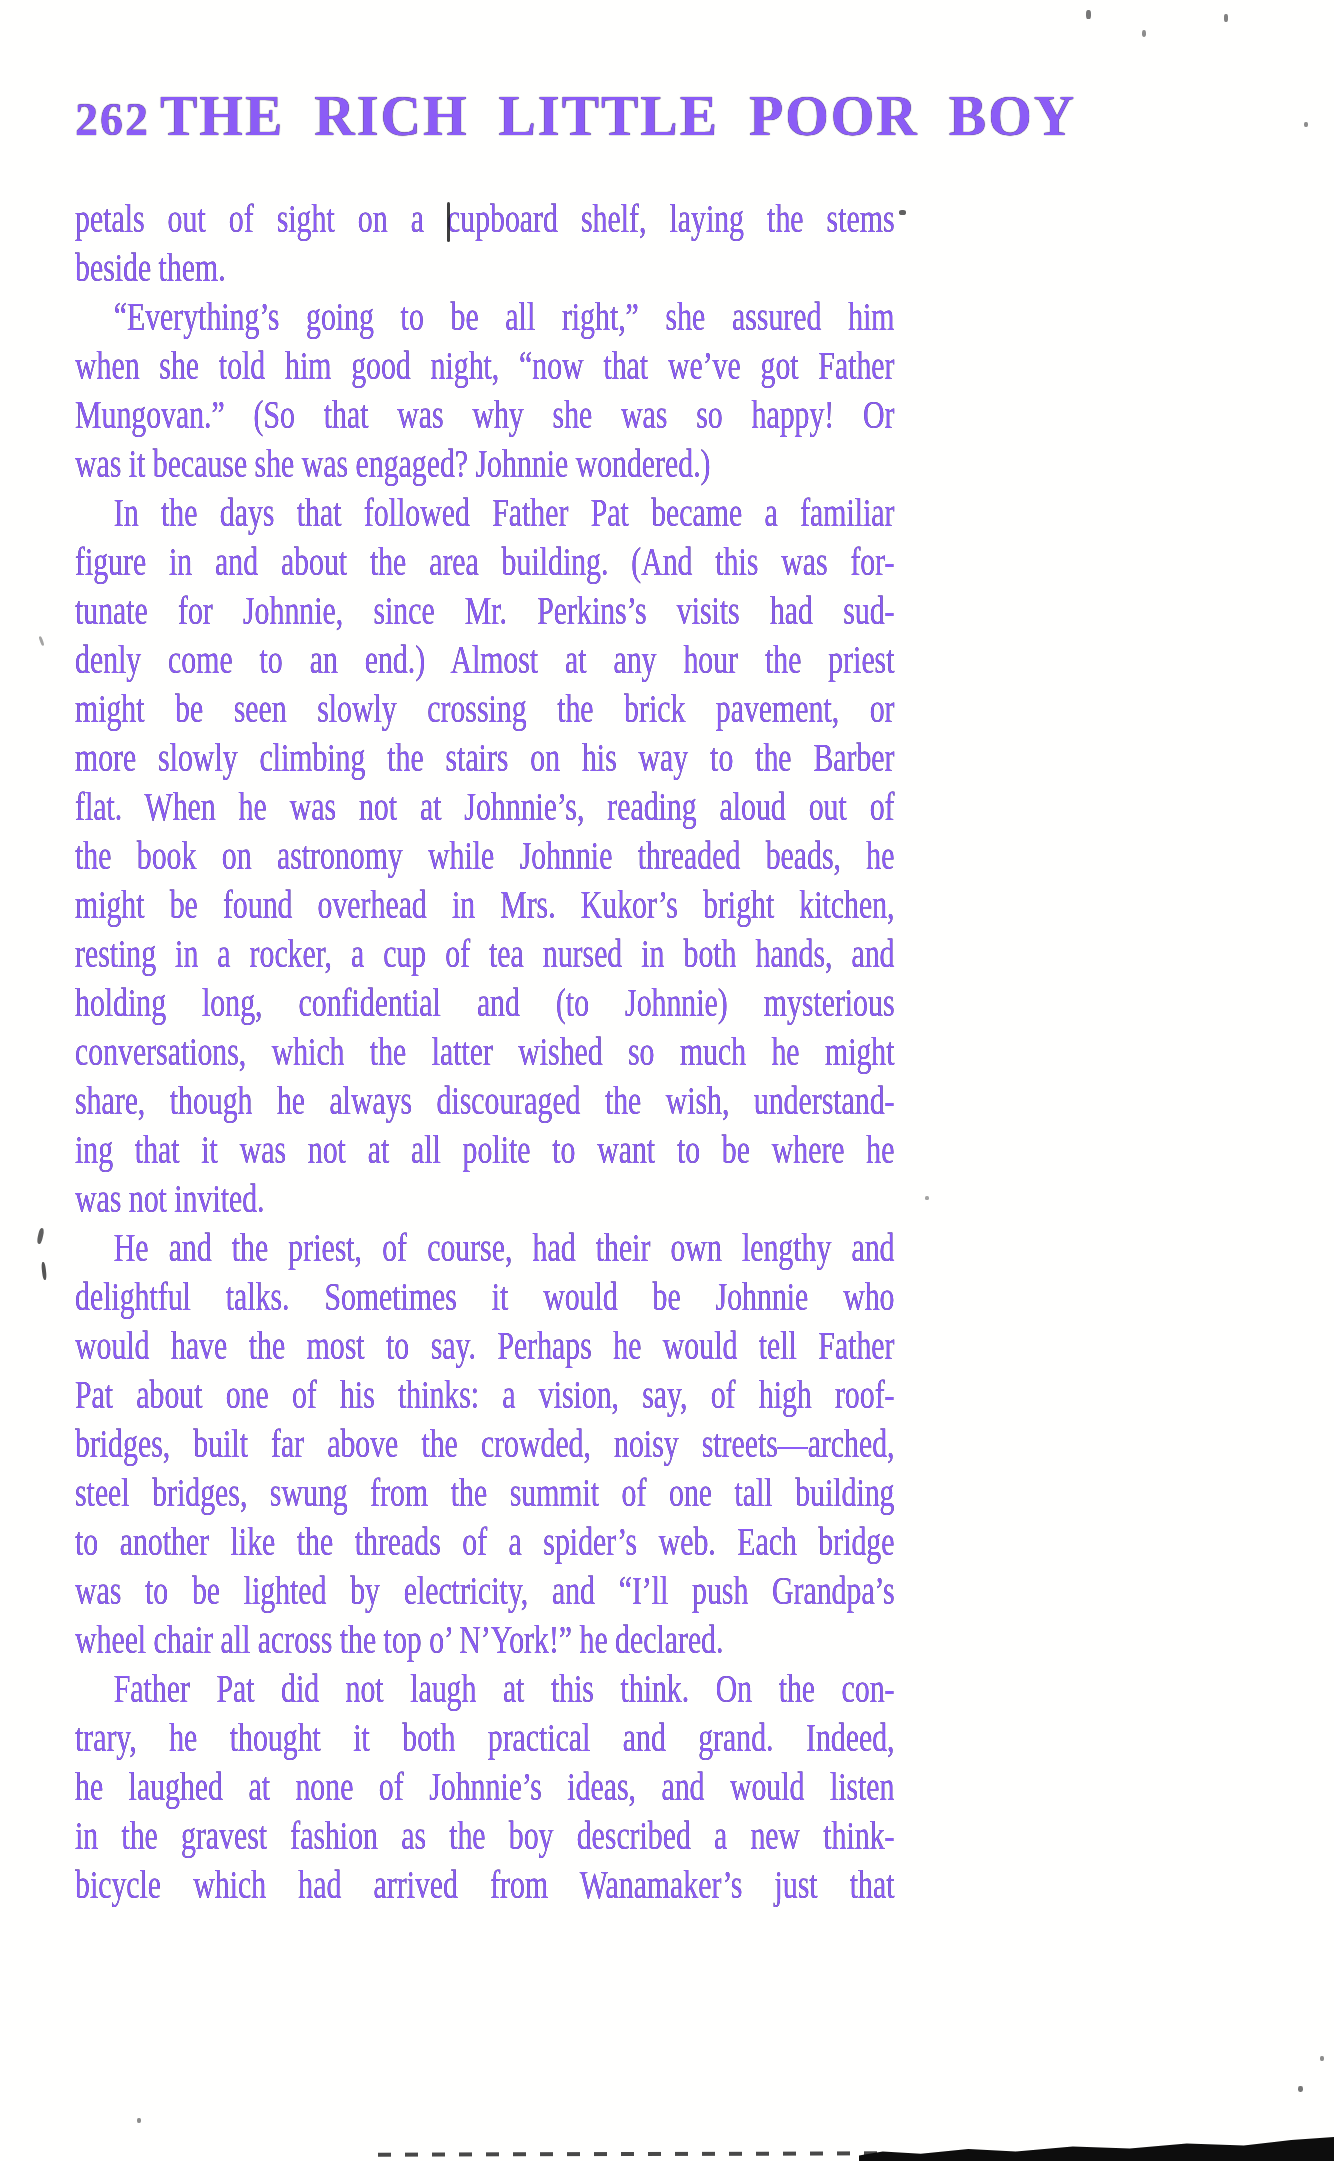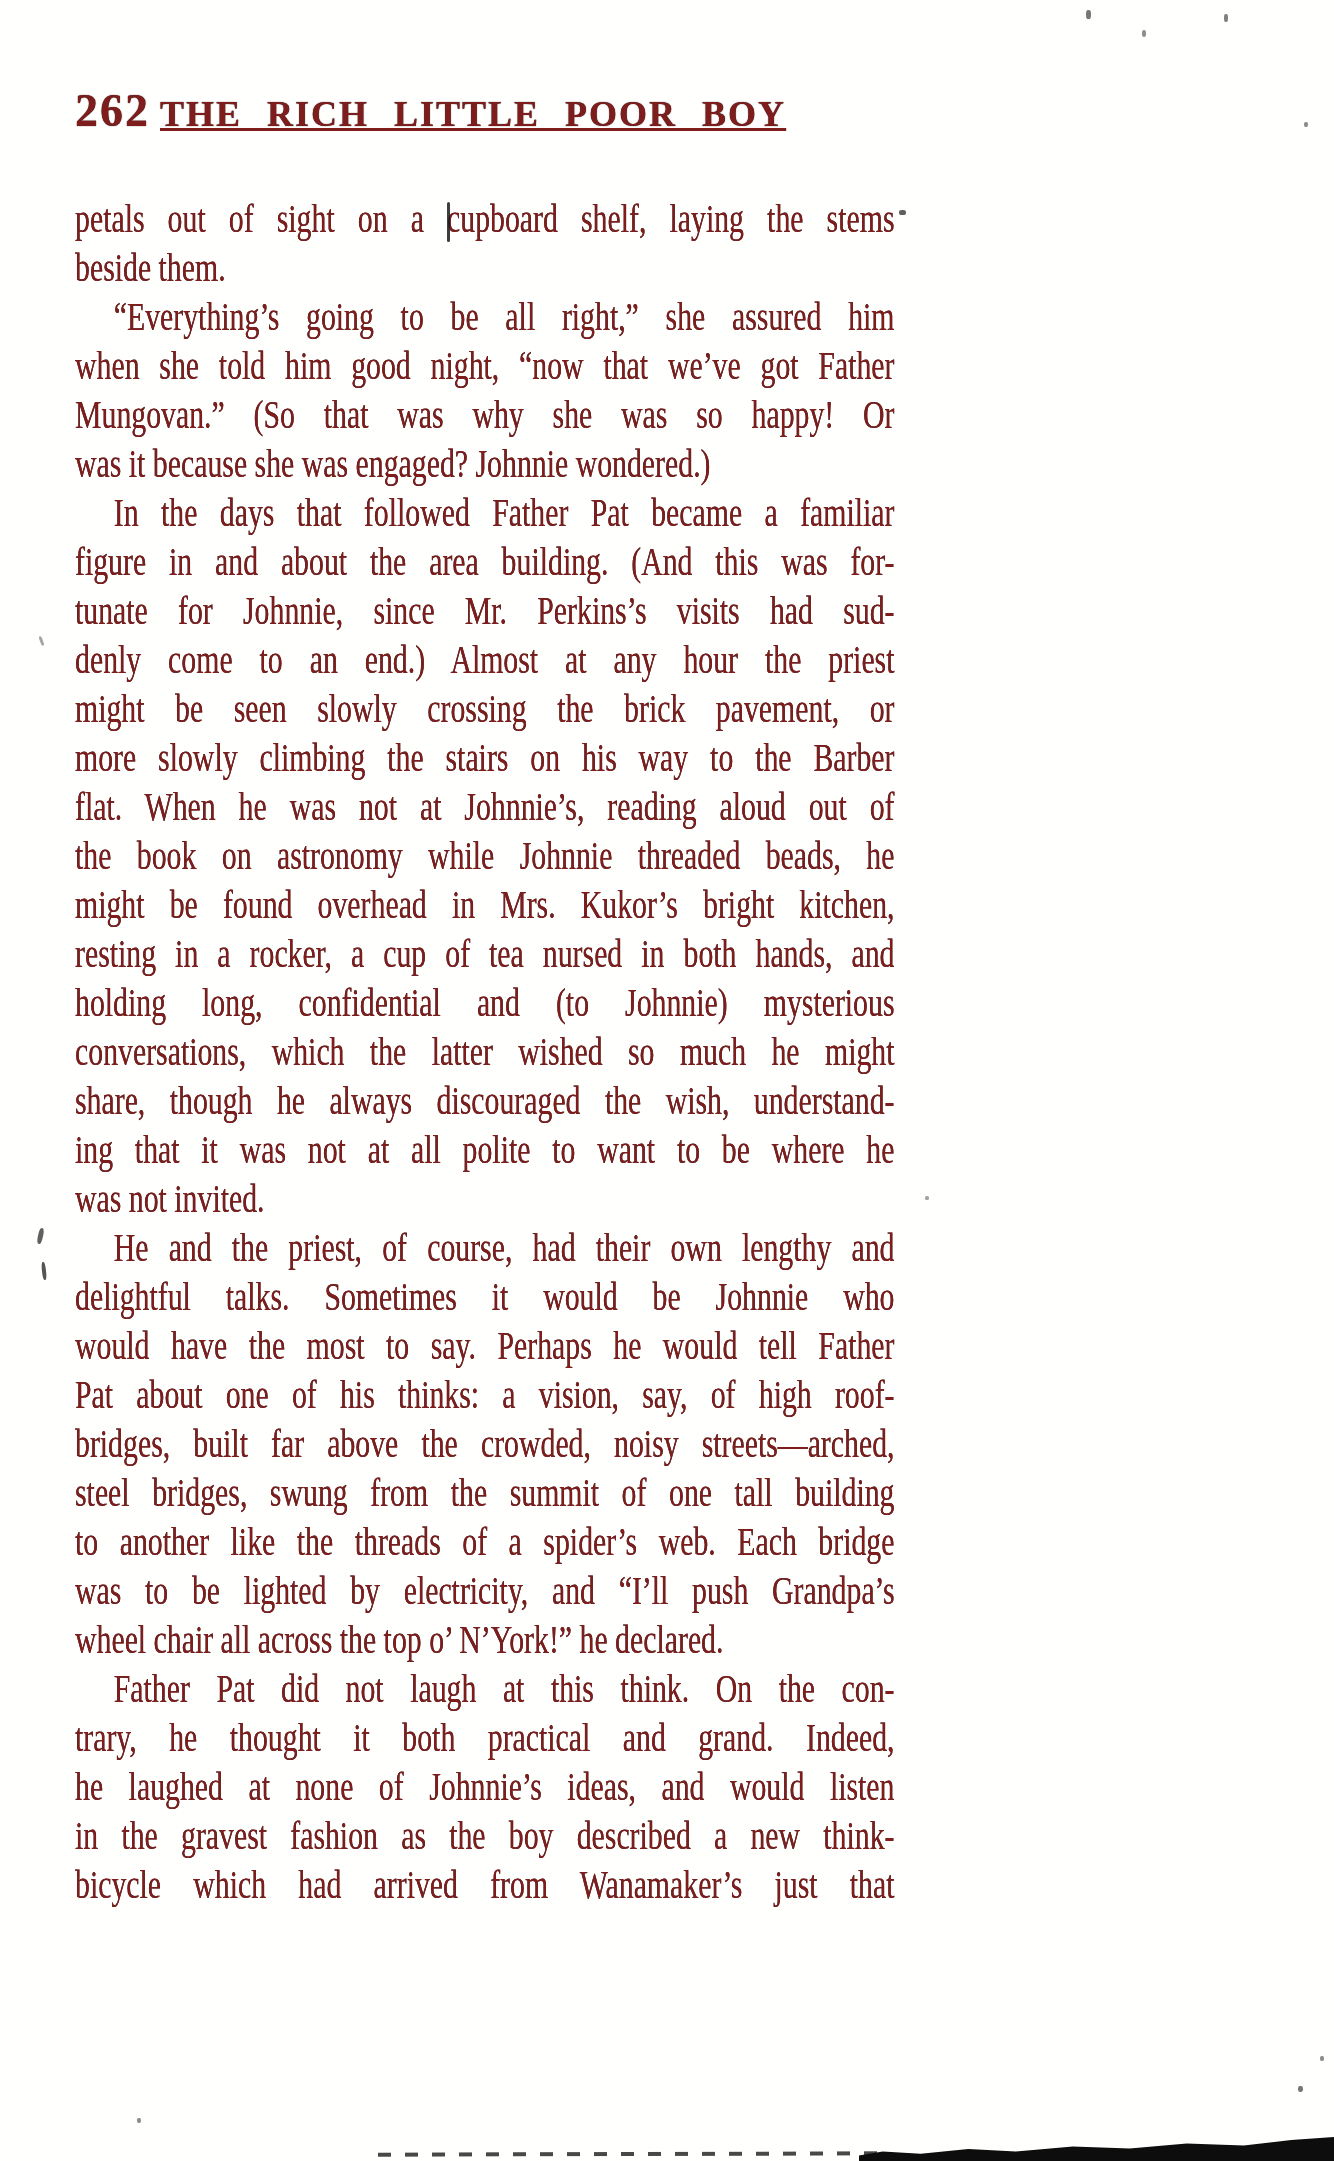--- a/index.html
+++ b/index.html
@@ -4,44 +4,43 @@
 <title>Scanned Book Page</title>
 <style>
   html,body{margin:0;padding:0;background:#e8e8e4;}
   .page{
     position:relative;
     width:1334px;height:2161px;
     margin:0 auto;
     background:#fffffe;
     overflow:hidden;
     font-family:"Liberation Serif", serif;
-    color:#7f1d1d;
+    color:#8b5cf6;
   }
   
   .running-head{
     position:absolute;
     left:75px;top:84px;width:820px;
     display:flex;align-items:baseline;
     font-weight:bold;
   }
   .page-number{
     font-size:46px;
     letter-spacing:2px;
     text-shadow:0 0 1px #000;
   }
   .running-title{
     flex:1;
     text-align:left;
-    font-size:36px;
+    font-size:56px;
     letter-spacing:2px;
     word-spacing:14px;
     padding-left:10px;
     white-space:nowrap;
     text-shadow:0 0 1px #000;
-    text-decoration:underline;
   }
   
   .text-column{
     position:absolute;
     left:75px;top:194px;
     width:1100px;
     transform:scaleX(0.745);
     transform-origin:0 0;
     font-size:40px;
     line-height:49px;

